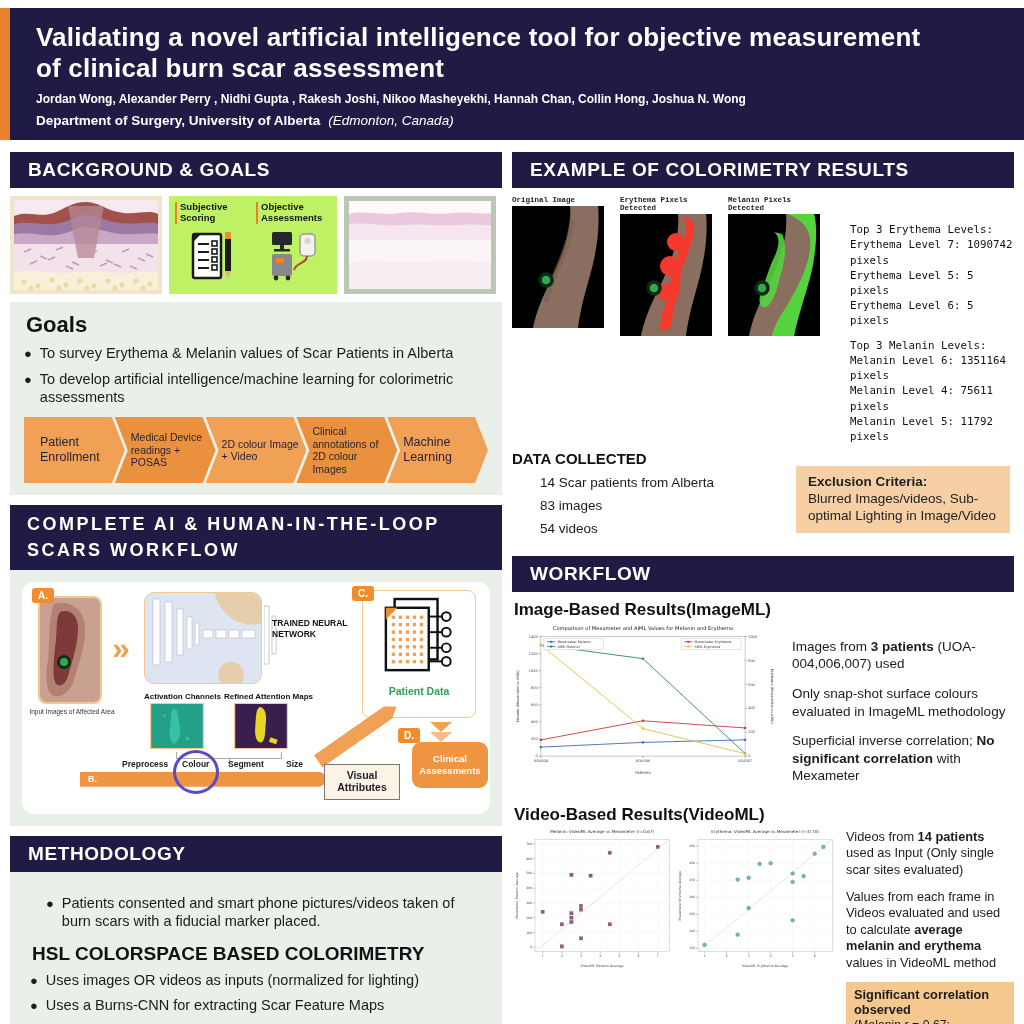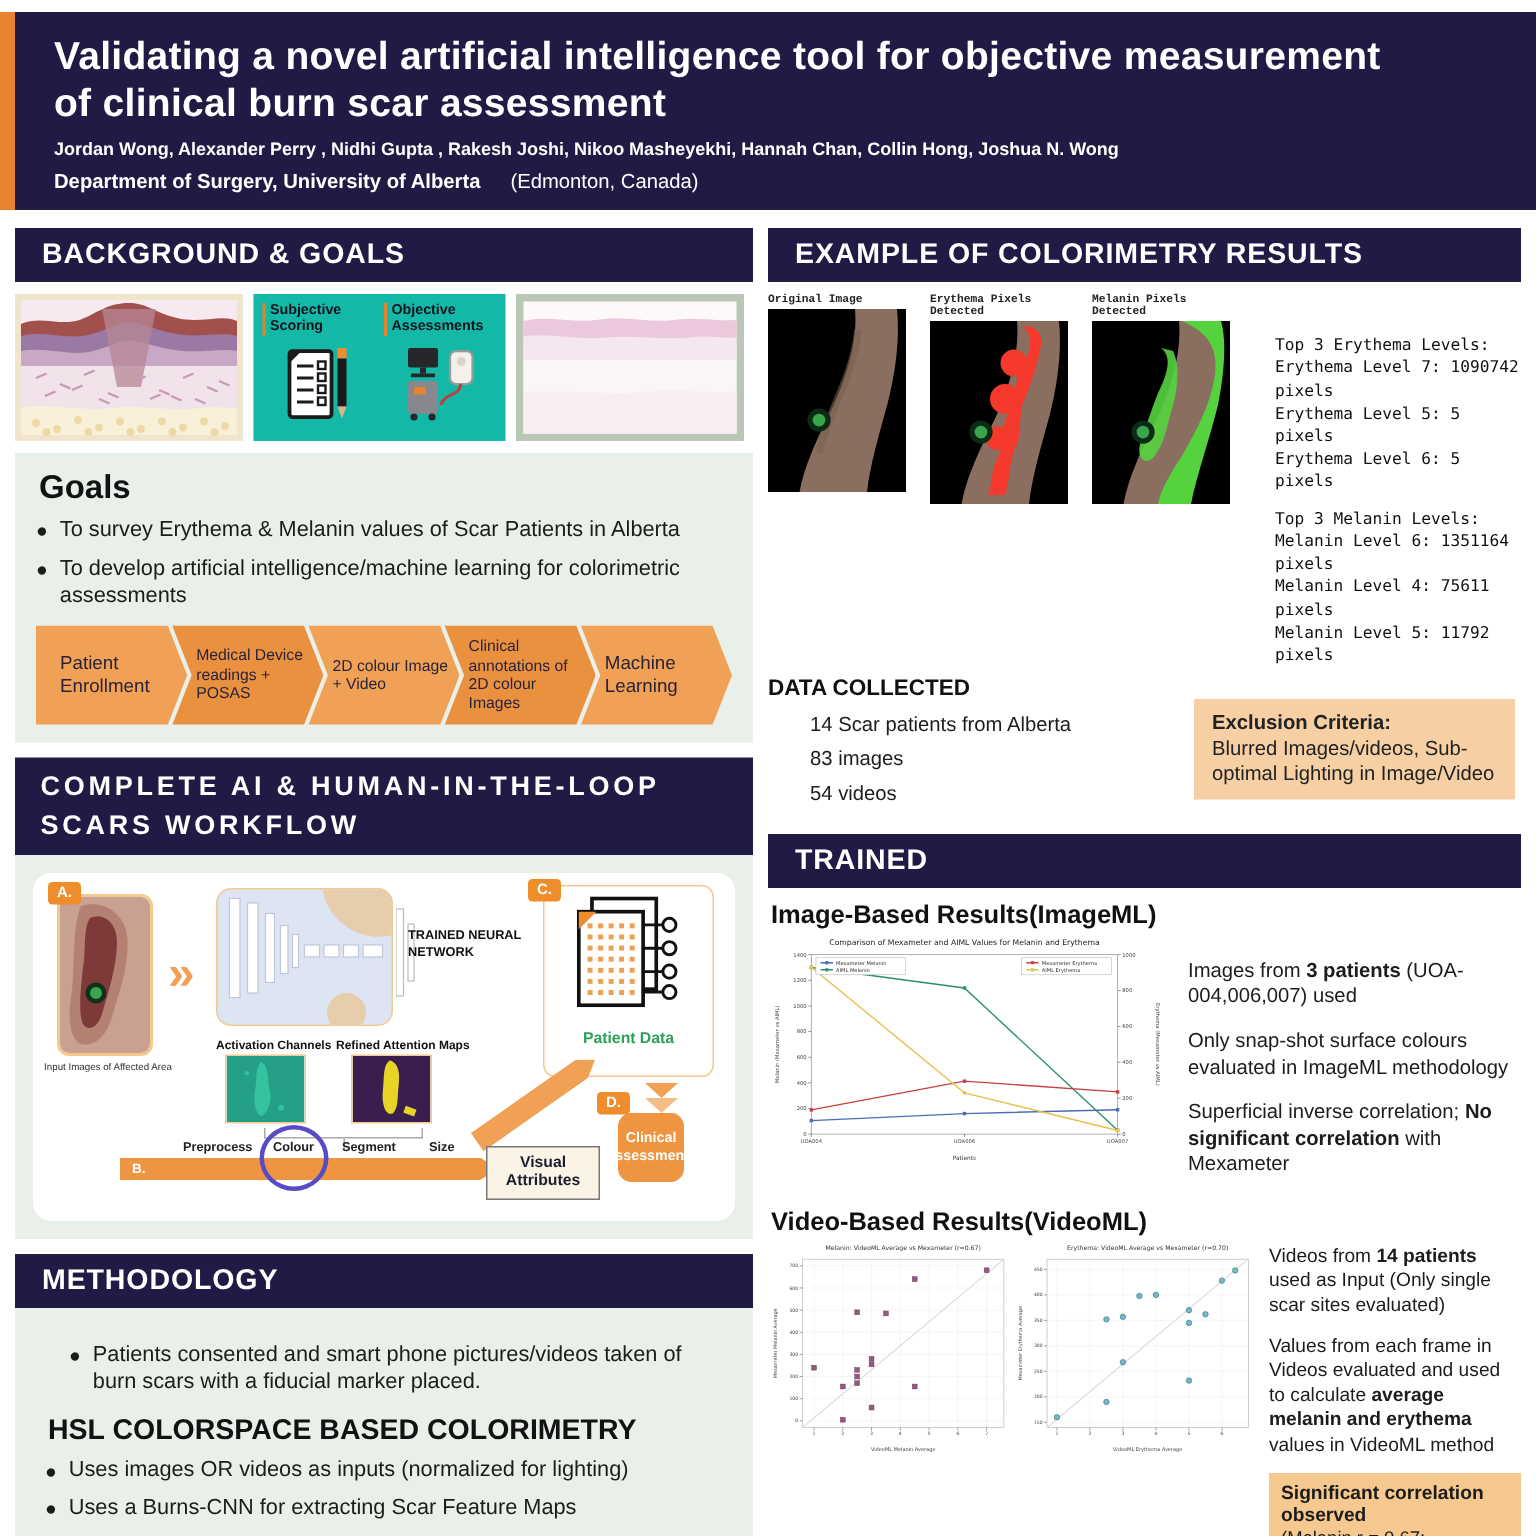--- a/index.html
+++ b/index.html
@@ -5,35 +5,35 @@
   * { margin:0; padding:0; box-sizing:border-box; }
   body { background:#fff; font-family:"Liberation Sans", sans-serif; }
   .page { position:relative; width:1024px; height:1024px; background:#fff; overflow:hidden; }
 
   
   .poster-header { margin:8px 0 0 0; background:#201b44; border-left:10px solid #e8822f;
                    padding:14px 28px 12px 26px; min-height:110px; color:#fff; }
   .title { font-size:26px; font-weight:800; line-height:1.18; max-width:900px; letter-spacing:.2px; }
   .authors { font-size:12px; font-weight:700; margin-top:9px; }
   .affil { font-size:13.5px; font-weight:800; margin-top:7px; }
-  .affil .note { font-weight:400; margin-left:20px; }
+  .affil .note { font-weight:400; font-style:italic; margin-left:8px; }
 
   
   .cols { display:flex; gap:10px; padding:12px 10px 0 10px; }
   .col-left { width:492px; flex:none; }
   .col-right { width:502px; flex:none; }
 
   .bar { background:#201b44; color:#fff; font-weight:800; font-size:19px; letter-spacing:.6px;
          padding:7px 18px; }
   .bar.two-line { line-height:1.4; letter-spacing:2.5px; font-size:18px;padding-left:17px; }
 
   
   .img-row { display:flex; gap:7px; margin:8px 0; }
   .skin-panel { width:152px; height:98px; flex:none; }
-  .assess-panel { width:168px; height:98px; flex:none; background:#14b8a6; display:flex; padding:6px 6px; gap:6px; }
+  .assess-panel { width:168px; height:98px; flex:none; background:#bef264; display:flex; padding:6px 6px; gap:6px; }
   .assess-half { flex:1; display:flex; flex-direction:column; align-items:center; }
   .assess-label { font-size:9.5px; font-weight:800; color:#16131f; line-height:1.15; align-self:flex-start; border-left:2px solid #e8822f; padding-left:3px; }
   .goals { background:#e9efe9; padding:8px 14px 12px 14px; }
   .goals-title { font-size:22px; font-weight:800; color:#121212; margin:2px 0 4px 2px; }
   .bullet { display:flex; gap:8px; font-size:14.5px; color:#1c1c1c; line-height:1.28; margin:6px 0; }
   .bullet .dot { flex:none; font-size:13px; line-height:1.5; color:#1c1c1c; }
   .flow { display:flex; margin-top:10px; }
   .chev { flex:1; color:#2a2337; font-size:10.5px; line-height:1.2; padding:8px 4px 8px 16px;
           display:flex; align-items:center; margin-left:-10px;
           clip-path:polygon(0 0, calc(100% - 13px) 0, 100% 50%, calc(100% - 13px) 100%, 0 100%, 13px 50%); }
@@ -67,21 +67,21 @@
                 clip-path:polygon(0 0, calc(100% - 12px) 0, 100% 50%, calc(100% - 12px) 100%, 0 100%); }
   .wf-b-label { position:absolute; left:66px; top:192px; font-size:9px; font-weight:800; color:#fff; z-index:3; }
   .wf-va { position:absolute; left:302px; top:182px; width:76px; height:36px; background:#fbf3e6; border:1.5px solid #777;
            display:flex; align-items:center; justify-content:center; text-align:center;
            font-size:10.5px; font-weight:800; color:#1d1d2e; line-height:1.1; }
   .wf-diag { position:absolute; left:296px; top:172px; width:96px; height:15px; background:#f0a155;
              transform:rotate(-35deg); transform-origin:left center;
              clip-path:polygon(0 0, calc(100% - 11px) 0, 100% 50%, calc(100% - 11px) 100%, 0 100%); }
   .wf-downchev { position:absolute; left:408px; width:0; height:0; border-left:11px solid transparent;
                  border-right:11px solid transparent; border-top:10px solid #f0a155; }
-  .wf-clinical { position:absolute; left:390px; top:160px; width:44px; height:46px; background:#ef9440; border-radius:9px;
+  .wf-clinical { position:absolute; left:390px; top:160px; width:76px; height:46px; background:#ef9440; border-radius:9px;
                  display:flex; align-items:center; justify-content:center; text-align:center;
                  color:#fff; font-weight:800; font-size:9.5px; line-height:1.2; padding:2px; }
 
   
   .meth { background:#e9efe9; padding:16px 20px 14px 20px; }
   .meth-sub { font-size:19px; font-weight:800; color:#121212; margin:12px 0 4px 2px; }
 
   
   .colorimetry-row { display:flex; margin:8px 0 6px 0; }
   .cimg { width:92px; margin-right:16px; flex:none;font-family:Liberation Mono, monospace; }
@@ -453,21 +453,21 @@
         <div class="dc-title">DATA COLLECTED</div>
         <div class="dc-item">14 Scar patients from Alberta</div>
         <div class="dc-item">83 images</div>
         <div class="dc-item">54 videos</div>
         <div class="excl-box">
           <div class="excl-title">Exclusion Criteria:</div>
           <div class="excl-text">Blurred Images/videos, Sub-optimal Lighting in Image/Video</div>
         </div>
       </div>
 
-      <div class="bar">TRAINED</div>
+      <div class="bar">WORKFLOW</div>
 
       <div class="results-subtitle">Image-Based Results(ImageML)</div>
       <div class="imageml-row">
         <div class="line-chart"><svg viewBox="0 0 256 150" width="100%">
               <rect x="0" y="0" width="256" height="150" fill="#fff"></rect>
               <rect x="28" y="14" width="198" height="116" fill="#fff" stroke="#999" stroke-width="0.5"></rect>
               <text x="127" y="8" font-size="5" text-anchor="middle" fill="#222" font-family="DejaVu Sans, sans-serif">Comparison of Mexameter and AIML Values for Melanin and Erythema</text>
               <line x1="26" y1="130" x2="28" y2="130" stroke="#777" stroke-width="0.5"></line>
               <text x="25" y="131.2" font-size="3.4" text-anchor="end" fill="#444" font-family="DejaVu Sans, sans-serif">0</text>
               <line x1="26" y1="113.42857142857143" x2="28" y2="113.42857142857143" stroke="#777" stroke-width="0.5"></line>

